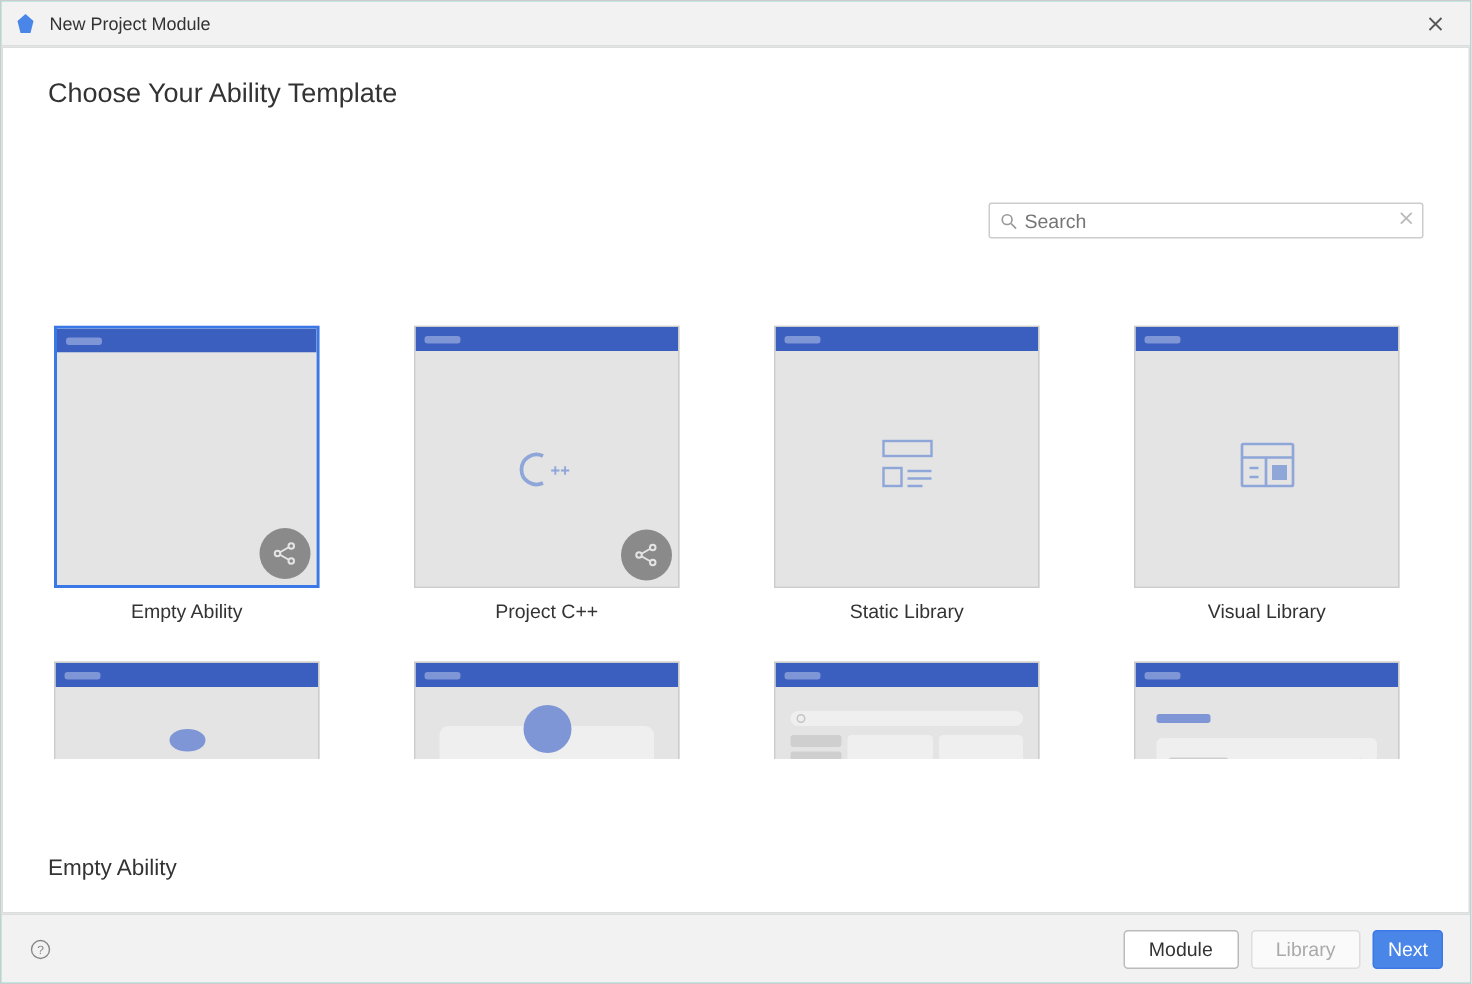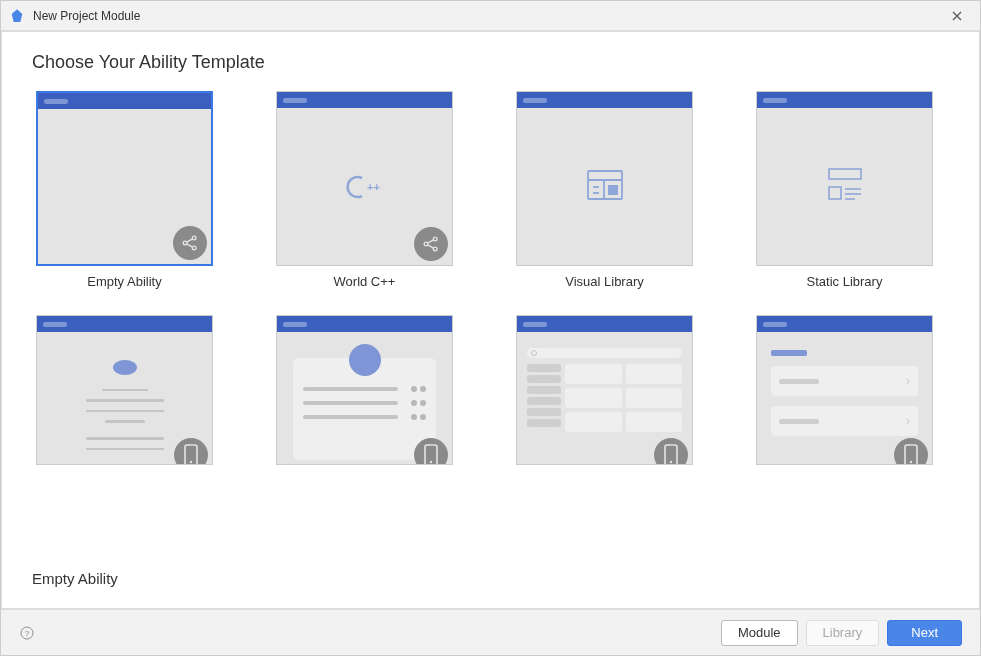--- a/index.html
+++ b/index.html
@@ -48,20 +48,21 @@
     .content {
       flex: 1;
       background: #fff;
       border: 1px solid #ddd;
       margin: 0;
       display: flex;
       flex-direction: column;
       padding: 20px 30px 15px 30px;
       position: relative;
       overflow: hidden;
+      gap: 44px;
     }
     .page-title {
       font-size: 18px;
       color: #333;
       margin-bottom: 18px;
     }
     .search-row {
       display: flex;
       justify-content: flex-end;
       margin-bottom: 14px;
@@ -232,21 +233,21 @@
       background: #fff;
       border-radius: 3px;
       margin-left: 8px;
       cursor: pointer;
       color: #333;
     }
     .footer button.primary {
       background: #4a86e8;
       border-color: #3b78e7;
       color: #fff;
-      padding: 0 23px;
+      padding: 0 9px;
     }
     .footer button:disabled {
       color: #aaa;
       border-color: #ddd;
       background: #fafafa;
       cursor: default;
     }
   </style>
 </head>
 <body>
@@ -263,20 +264,36 @@
     <span class="close">
       <svg width="10" height="10" viewBox="0 0 10 10">
           <path stroke="#555" stroke-width="1.2" d="M1 1 L9 9 M9 1 L1 9"></path>
         </svg>
     </span>
   </div>
 
   <div class="content">
     <div class="page-title">Choose Your Ability Template</div>
 
+    <div class="search-row">
+      <div class="search-box">
+        <span class="mag">
+          <svg width="13" height="13" viewBox="0 0 24 24">
+              <circle cx="10" cy="10" r="6" stroke="#999" stroke-width="2" fill="none"></circle>
+              <line x1="15" y1="15" x2="21" y2="21" stroke="#999" stroke-width="2"></line>
+            </svg>
+        </span>
+        <input type="text" placeholder="Search" style="">
+        <span class="clear">
+          <svg width="9" height="9" viewBox="0 0 10 10">
+              <path stroke="#bbb" stroke-width="1.4" d="M1 1 L9 9 M9 1 L1 9"></path>
+            </svg>
+        </span>
+      </div>
+    </div>
 
     <div class="grid-wrap">
 
       <div class="grid">
 
         <div class="tile-wrap">
           <div class="tile selected">
             <div class="tbar">
                 <div class="chip"></div>
               </div>
@@ -310,21 +327,41 @@
             <div class="badge">
               <svg width="20" height="20" viewBox="0 0 24 24" fill="none" stroke="#e4e4e4" stroke-width="1.6">
                   <circle cx="6" cy="12" r="2.2"></circle>
                   <circle cx="17" cy="6" r="2.2"></circle>
                   <circle cx="17" cy="18" r="2.2"></circle>
                   <line x1="8" y1="11" x2="15" y2="7"></line>
                   <line x1="8" y1="13" x2="15" y2="17"></line>
                 </svg>
             </div>
           </div>
-          <div class="tile-label">World C++</div>
+          <div class="tile-label">Project C++</div>
+        </div>
+
+        <div class="tile-wrap">
+          <div class="tile">
+            <div class="tbar">
+                <div class="chip"></div>
+              </div>
+            <div class="body mock-lib">
+              <span>
+                <svg width="44" height="36" viewBox="0 0 44 36" stroke="#8fa6d9" stroke-width="1.6" fill="none">
+                  <rect x="6" y="2" width="32" height="10"></rect>
+                  <rect x="6" y="20" width="12" height="12"></rect>
+                  <line x1="22" y1="22" x2="38" y2="22"></line>
+                  <line x1="22" y1="27" x2="38" y2="27"></line>
+                  <line x1="22" y1="32" x2="32" y2="32"></line>
+                </svg>
+              </span>
+            </div>
+          </div>
+          <div class="tile-label">Static Library</div>
         </div>
 
         <div class="tile-wrap">
           <div class="tile">
             <div class="tbar">
                 <div class="chip"></div>
               </div>
             <div class="body mock-vis">
               <span>
                 <svg width="38" height="32" viewBox="0 0 38 32" stroke="#8fa6d9" stroke-width="1.8" fill="none">
@@ -332,40 +369,20 @@
                   <line x1="2" y1="11" x2="36" y2="11"></line>
                   <line x1="18" y1="11" x2="18" y2="30"></line>
                   <line x1="7" y1="18" x2="13" y2="18"></line>
                   <line x1="7" y1="24" x2="13" y2="24"></line>
                   <rect x="22" y="16" width="10" height="10" fill="#8fa6d9" stroke="none"></rect>
                 </svg>
               </span>
             </div>
           </div>
           <div class="tile-label">Visual Library</div>
-        </div>
-
-        <div class="tile-wrap">
-          <div class="tile">
-            <div class="tbar">
-                <div class="chip"></div>
-              </div>
-            <div class="body mock-lib">
-              <span>
-                <svg width="44" height="36" viewBox="0 0 44 36" stroke="#8fa6d9" stroke-width="1.6" fill="none">
-                  <rect x="6" y="2" width="32" height="10"></rect>
-                  <rect x="6" y="20" width="12" height="12"></rect>
-                  <line x1="22" y1="22" x2="38" y2="22"></line>
-                  <line x1="22" y1="27" x2="38" y2="27"></line>
-                  <line x1="22" y1="32" x2="32" y2="32"></line>
-                </svg>
-              </span>
-            </div>
-          </div>
-          <div class="tile-label">Static Library</div>
         </div>
 
         <div class="tile-wrap">
           <div class="tile cut">
             <div class="tbar">
                 <div class="chip"></div>
               </div>
             <div class="body">
               <div class="about-card">
                 <div class="avatar"></div>

